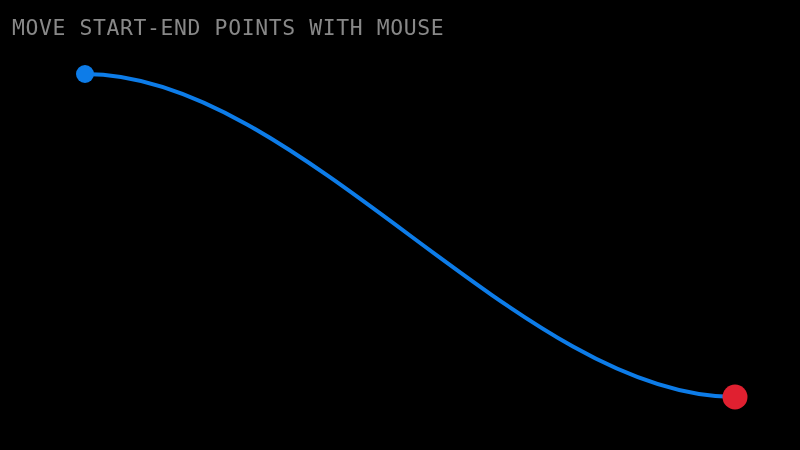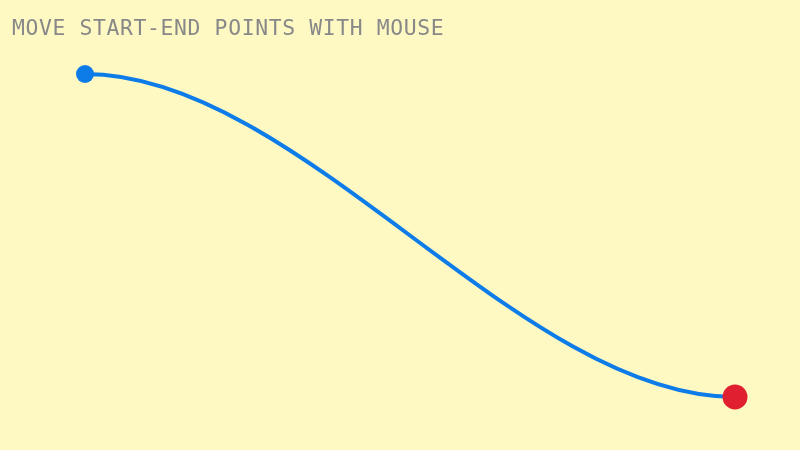--- a/index.html
+++ b/index.html
@@ -48,21 +48,21 @@
     -webkit-font-smoothing: none;
     user-select: none;
   }
   .handle {
     cursor: pointer;
   }
 </style>
 </head>
 <body>
 
-<div id="stage" style="width: 800px; height: 450px; background: #fef9c3;">
+<div id="stage" style="width: 800px; height: 450px; background: #000000;">
 
   <svg id="bezier-canvas" viewBox="0 0 800 450" width="800" height="450" xmlns="http://www.w3.org/2000/svg">
 
     <path id="curve-path" fill="none" stroke="#0d7ce8" stroke-width="4" stroke-linecap="round" stroke-linejoin="round" d="M 85 74 C 300 74 520 397 735 397"></path>
 
     <circle id="start-handle" class="handle" cy="74" r="9" fill="#0d7ce8" cx="85"></circle>
 
     <circle id="end-handle" class="handle" cy="397" r="12.5" fill="#e02030" cx="735"></circle>
   </svg>
 

